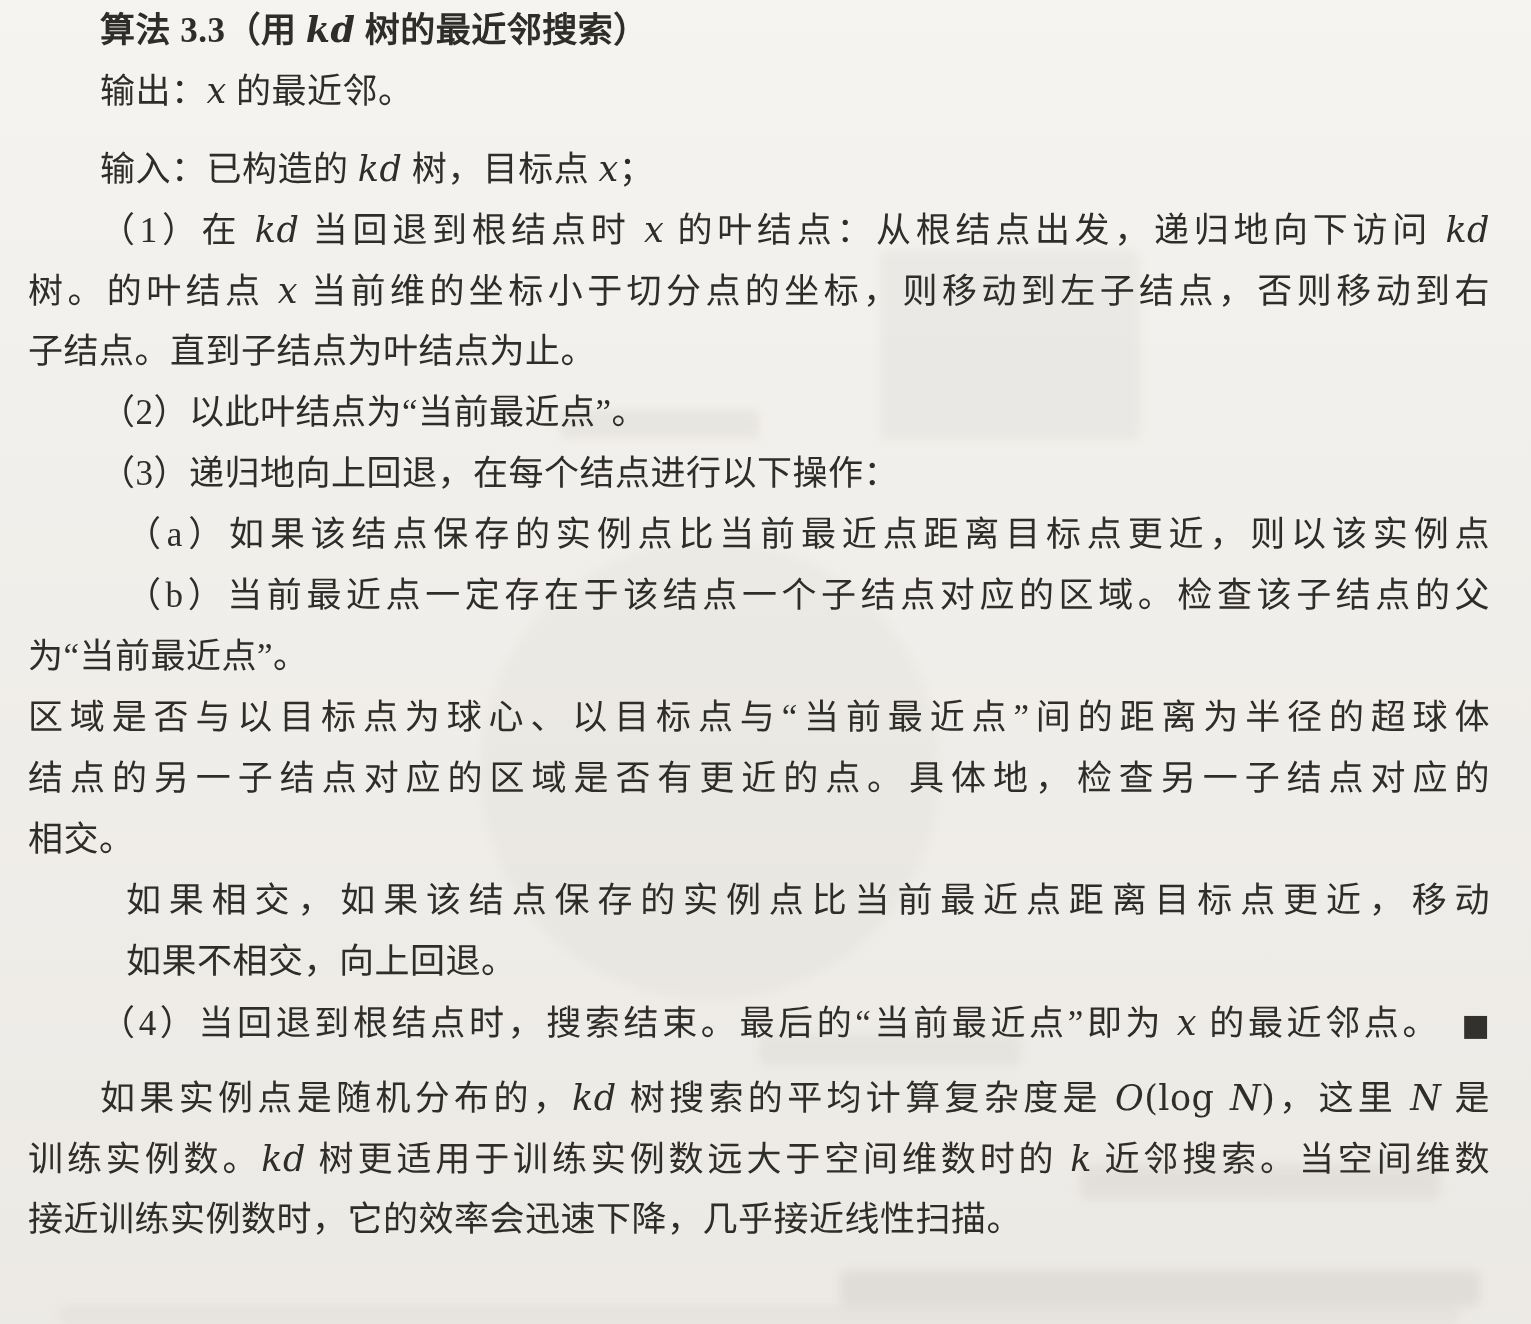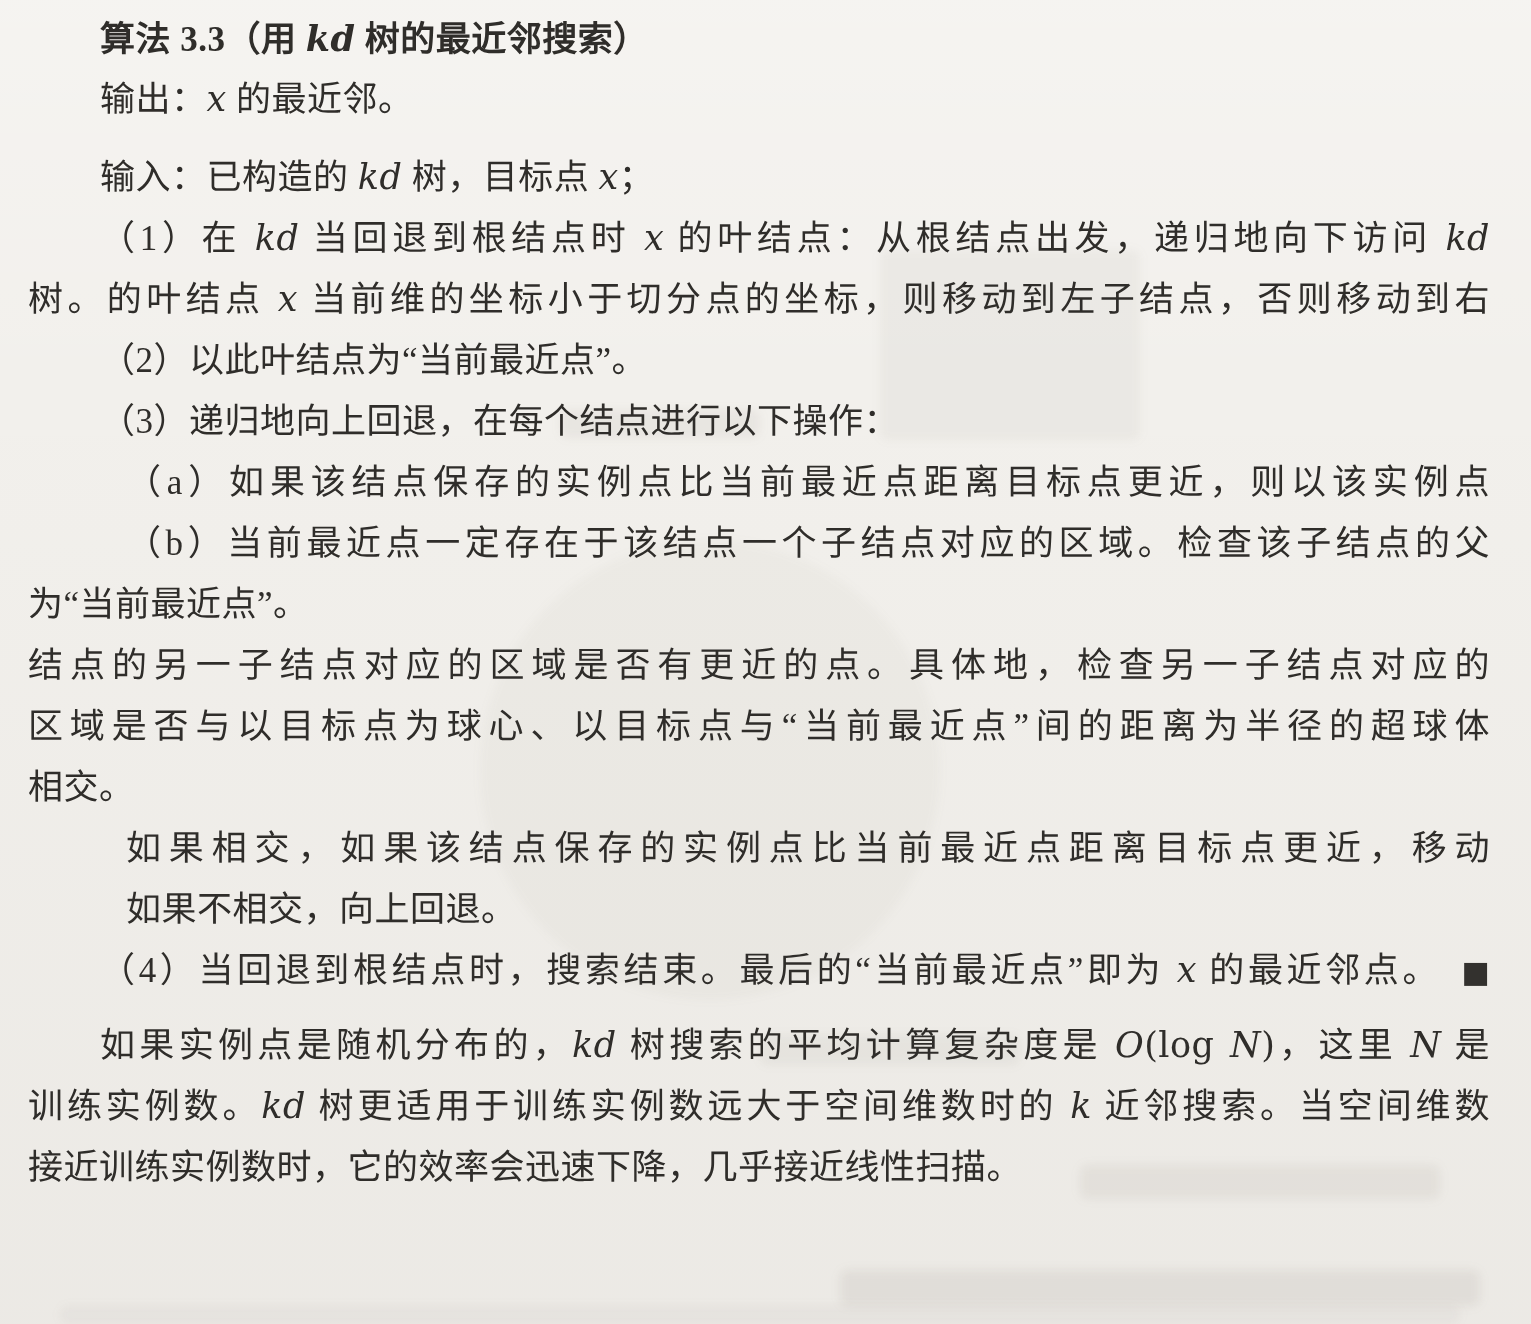--- a/index.html
+++ b/index.html
@@ -19,21 +19,21 @@
   .page {
     position: relative;
     width: 1531px; height: 1324px;
     padding: 8px 41px 0 28px;
     background:
       linear-gradient(180deg, rgba(255,255,255,0.25) 0%, rgba(255,255,255,0) 30%, rgba(120,112,98,0.05) 100%),
       var(--bg);
   }
   .text-lines { position: relative; z-index: 2; }
   .line {
-    line-height: 61px;
+    line-height: 44px;
     height: 61px;
     font-size: 35px;
     text-align: left;
     letter-spacing: 0.5px;
   }
   .line.fill {
     text-align: justify;
     text-align-last: justify;
     text-justify: inter-ideograph;
   }
@@ -81,27 +81,28 @@
   <div class="ghost ghost-bottom-1"></div>
   <div class="ghost ghost-bottom-2"></div>
   <div class="ghost ghost-bottom-3"></div>
 
   <div class="text-lines">
       <div class="line indent-para"><span class="seg seg-b">算法 3.3（用 </span><span class="seg seg-bi">kd</span><span class="seg seg-b"> 树的最近邻搜索）</span></div>
       <div class="line indent-para"><span class="seg seg-n">输出：</span><span class="seg seg-i">x</span><span class="seg seg-n"> 的最近邻。</span></div>
       <div class="line indent-para" style="margin-top: 17px;"><span class="seg seg-n">输入：已构造的 </span><span class="seg seg-i">kd</span><span class="seg seg-n"> 树，目标点 </span><span class="seg seg-i">x</span><span class="seg seg-n">；</span></div>
       <div class="line indent-para fill"><span class="seg seg-n">（1）在 </span><span class="seg seg-i">kd</span><span class="seg seg-n"> 当回退到根结点时 </span><span class="seg seg-i">x</span><span class="seg seg-n"> 的叶结点：从根结点出发，递归地向下访问 </span><span class="seg seg-i">kd</span></div>
       <div class="line indent-flush fill"><span class="seg seg-n">树。的叶结点 </span><span class="seg seg-i">x</span><span class="seg seg-n"> 当前维的坐标小于切分点的坐标，则移动到左子结点，否则移动到右</span></div>
+      <div class="line indent-flush"><span class="seg seg-n">子结点。直到子结点为叶结点为止。</span></div>
       <div class="line indent-para"><span class="seg seg-n">（2）以此叶结点为“当前最近点”。</span></div>
       <div class="line indent-para"><span class="seg seg-n">（3）递归地向上回退，在每个结点进行以下操作：</span></div>
       <div class="line indent-sub fill"><span class="seg seg-n">（a）如果该结点保存的实例点比当前最近点距离目标点更近，则以该实例点</span></div>
       <div class="line indent-sub fill"><span class="seg seg-n">（b）当前最近点一定存在于该结点一个子结点对应的区域。检查该子结点的父</span></div>
       <div class="line indent-flush"><span class="seg seg-n">为“当前最近点”。</span></div>
+      <div class="line indent-flush fill"><span class="seg seg-n">区域是否与以目标点为球心、以目标点与“当前最近点”间的距离为半径的超球体</span></div>
       <div class="line indent-flush fill"><span class="seg seg-n">结点的另一子结点对应的区域是否有更近的点。具体地，检查另一子结点对应的</span></div>
-      <div class="line indent-flush fill"><span class="seg seg-n">区域是否与以目标点为球心、以目标点与“当前最近点”间的距离为半径的超球体</span></div>
       <div class="line indent-flush"><span class="seg seg-n">相交。</span></div>
       <div class="line indent-sub fill"><span class="seg seg-n">如果相交，如果该结点保存的实例点比当前最近点距离目标点更近，移动</span></div>
       <div class="line indent-sub"><span class="seg seg-n">如果不相交，向上回退。</span></div>
       <div class="line indent-para fill"><span class="seg seg-n">（4）当回退到根结点时，搜索结束。最后的“当前最近点”即为 </span><span class="seg seg-i">x</span><span class="seg seg-n"> 的最近邻点。</span><span class="seg seg-m">■</span></div>
       <div class="line indent-para fill" style="margin-top: 14px;"><span class="seg seg-n">如果实例点是随机分布的，</span><span class="seg seg-i">kd</span><span class="seg seg-n"> 树搜索的平均计算复杂度是 </span><span class="seg seg-i">O</span><span class="seg seg-r">(log </span><span class="seg seg-i">N</span><span class="seg seg-r">)</span><span class="seg seg-n">，这里 </span><span class="seg seg-i">N</span><span class="seg seg-n"> 是</span></div>
       <div class="line indent-flush fill"><span class="seg seg-n">训练实例数。</span><span class="seg seg-i">kd</span><span class="seg seg-n"> 树更适用于训练实例数远大于空间维数时的 </span><span class="seg seg-i">k</span><span class="seg seg-n"> 近邻搜索。当空间维数</span></div>
       <div class="line indent-flush"><span class="seg seg-n">接近训练实例数时，它的效率会迅速下降，几乎接近线性扫描。</span></div>
     </div>
 </div>
 

